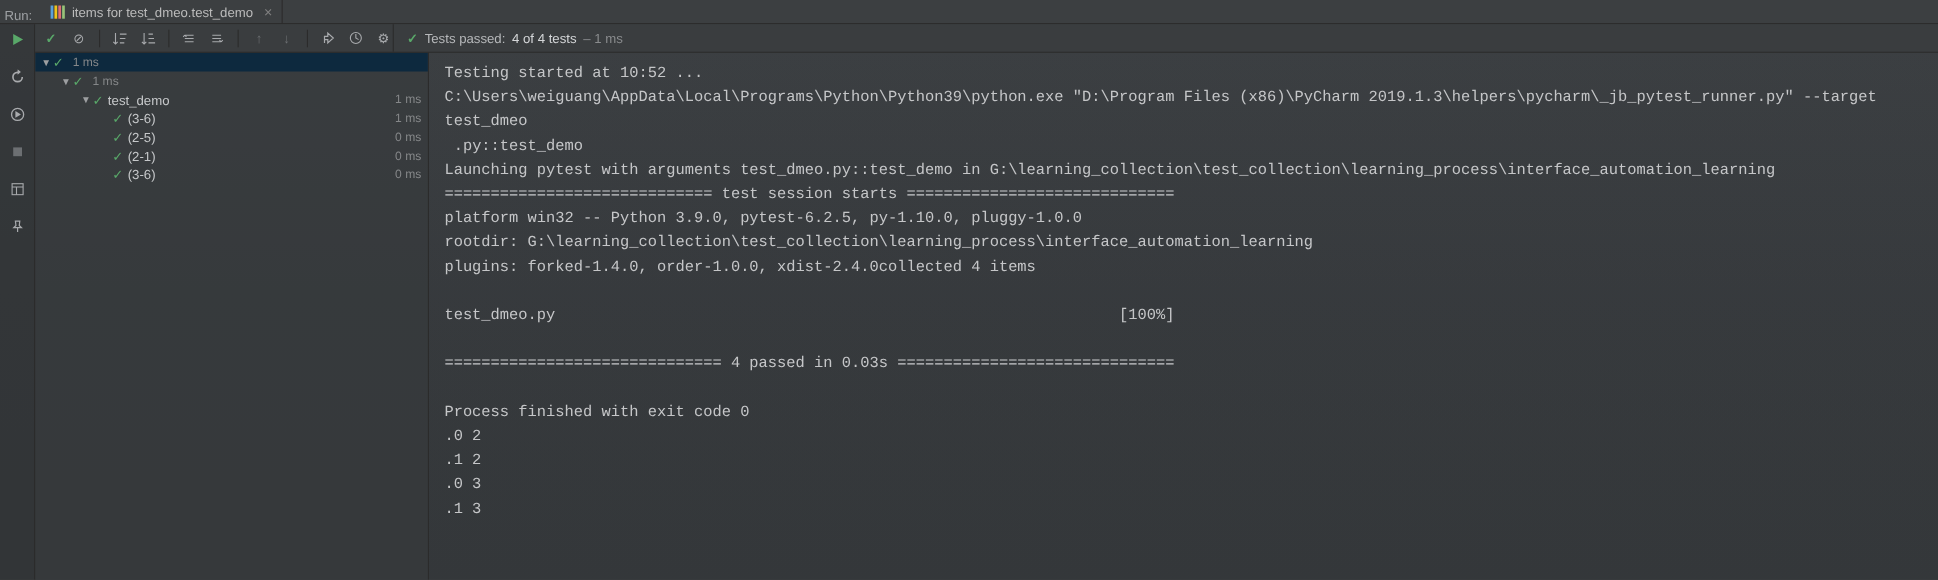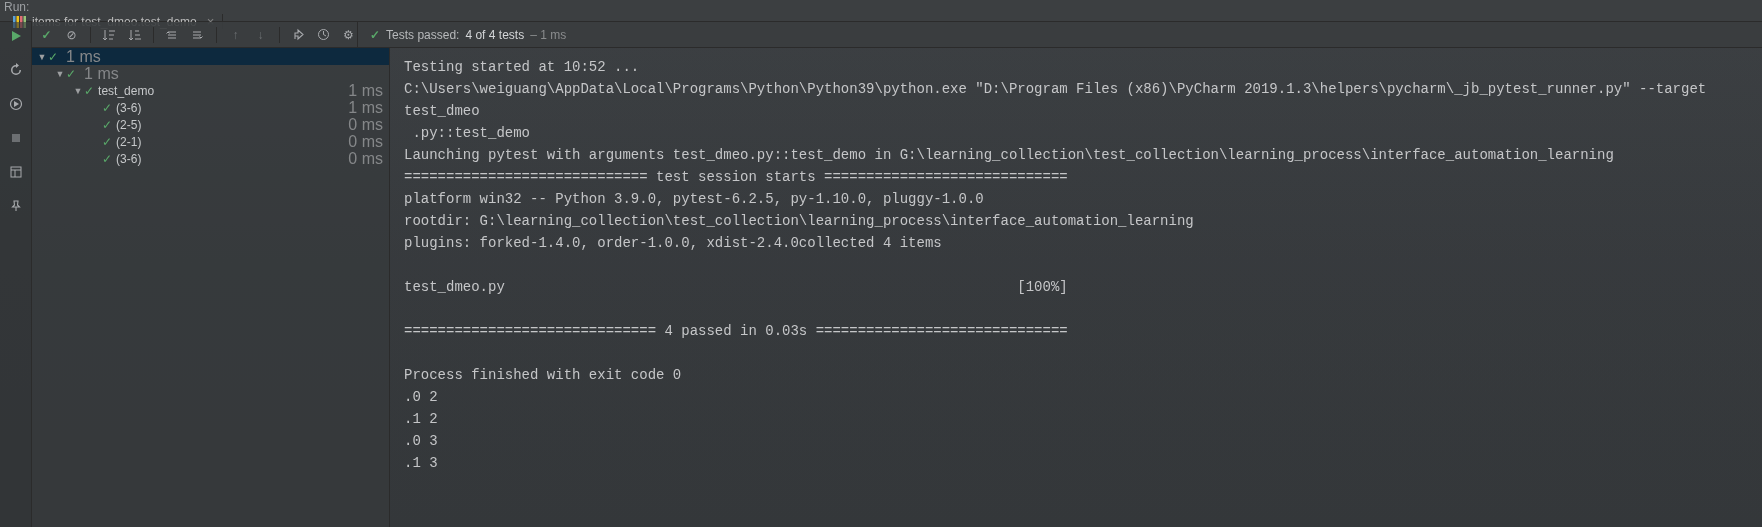--- a/index.html
+++ b/index.html
@@ -10,25 +10,24 @@
       font-size: 12px;
       color: #bbbbbb;
       overflow: hidden;
     }
     .root {
       position: relative; width: 100%; height: 100%;
       display: flex; flex-direction: column;
       background: linear-gradient(180deg,#3d4043 0%, #373a3d 50%, #35383a 100%);
     }
     .tabrow {
-      display: flex; align-items: flex-start; height: 22px;
+      display: flex; align-items: flex-end; height: 22px;
       background: rgba(60,63,65,0.95);
       border-bottom: 1px solid #2b2b2b;
       padding-left: 4px;
-      flex-direction: column;
     }
     .run-label { color: #9da0a3; padding-right: 8px; }
     .tab {
       display: flex; align-items: center; gap: 6px;
       padding: 0 8px; height: 100%;
       border-right: 1px solid #2b2b2b;
     }
     .tab .pytest-icon {
       width: 14px; height: 14px; display: inline-flex; align-items: center; justify-content: center;
     }
@@ -75,21 +74,21 @@
       display: flex; align-items: center; height: 17px; padding-right: 6px;
       color: #c6c8ca;
     }
     .tree-row.selected { background: #0d293e; color: #ffffff; }
     .tree-row .arrow {
       width: 12px; text-align: center; color: #9d9fa1; font-size: 9px;
     }
     .tree-row .arrow.hidden { visibility: hidden; }
     .tree-row .tick { color: #59a869; font-size: 12px; margin-right: 4px; }
     .tree-row .label { flex: 1; white-space: nowrap; overflow: hidden; text-overflow: ellipsis; }
-    .tree-row .time { color: #858789; font-size: 16px; padding-left: 4px; }
+    .tree-row .time { color: #858789; font-size: 11px; padding-left: 4px; }
     .indent { display: inline-block; }
     .console {
       flex: 1; overflow: auto;
       padding: 8px 6px 6px 14px;
       font-family: "Consolas","Courier New",monospace;
       font-size: 14px; line-height: 22px;
       color: #c5c6c8; white-space: pre-wrap;
       background: linear-gradient(180deg, rgba(58,62,66,0.3), rgba(50,54,58,0.35));
     }
     svg { display: block; }

